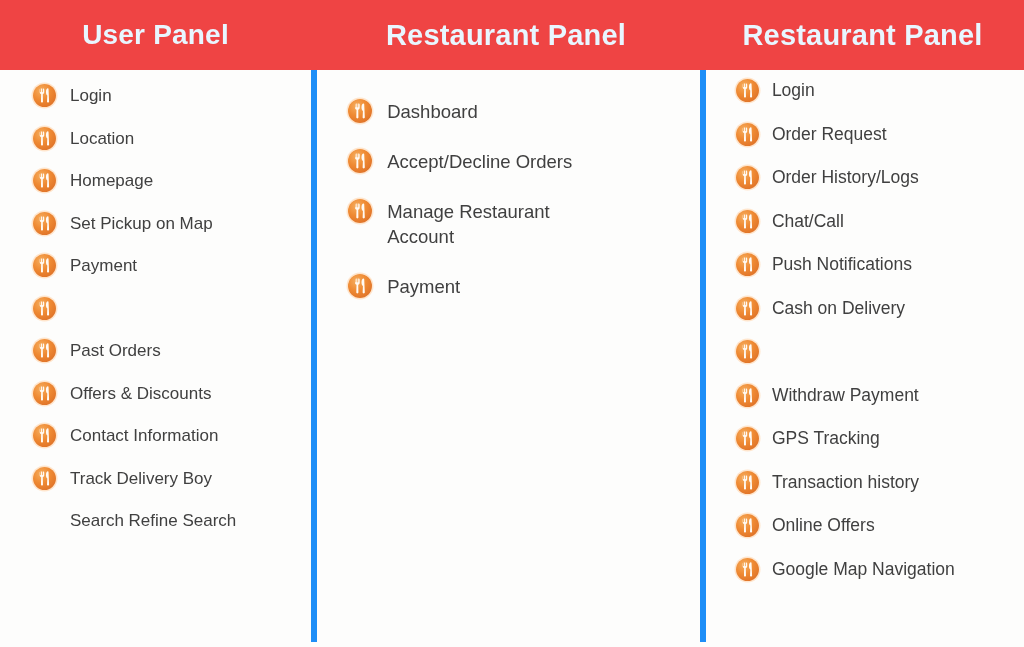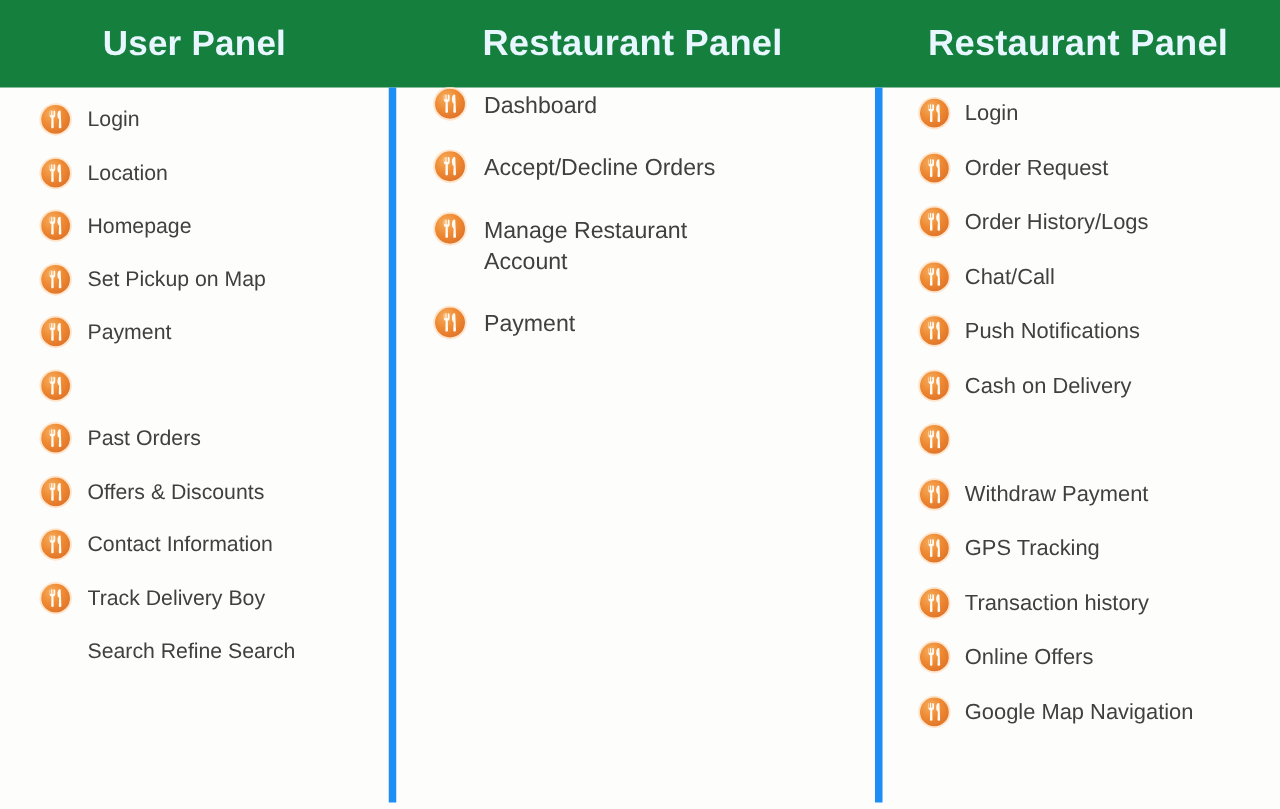--- a/index.html
+++ b/index.html
@@ -17,21 +17,21 @@
     -webkit-font-smoothing: antialiased;
   }
 
   
   .header-bar {
     position: absolute;
     top: 0;
     left: 0;
     width: 1024px;
     height: 70px;
-    background: #15803d;
+    background: #ef4444;
     display: flex;
     align-items: center;
   }
   .header-cell {
     display: flex;
     align-items: center;
     justify-content: center;
     height: 70px;
     box-sizing: border-box;
   }
@@ -66,21 +66,21 @@
     left: 0;
     width: 1024px;
     height: 577px;
     display: flex;
   }
   .column {
     box-sizing: border-box;
     height: 577px;
   }
   .column.col1 { width: 311px; padding: 14px 0 0 33px; }
-  .column.col2 { width: 395px; padding: 1px 0 0 39px; }
+  .column.col2 { width: 395px; padding: 29px 0 0 39px; }
   .column.col3 { width: 324px; padding: 9px 0 0 34px; }
 
   .item {
     display: flex;
     align-items: flex-start;
     margin-bottom: 20px;
   }
   .column.col1 .item { margin-bottom: 19.5px; }
   .column.col2 .item { margin-bottom: 25px; }
   .column.col3 .item { margin-bottom: 20.5px; }

